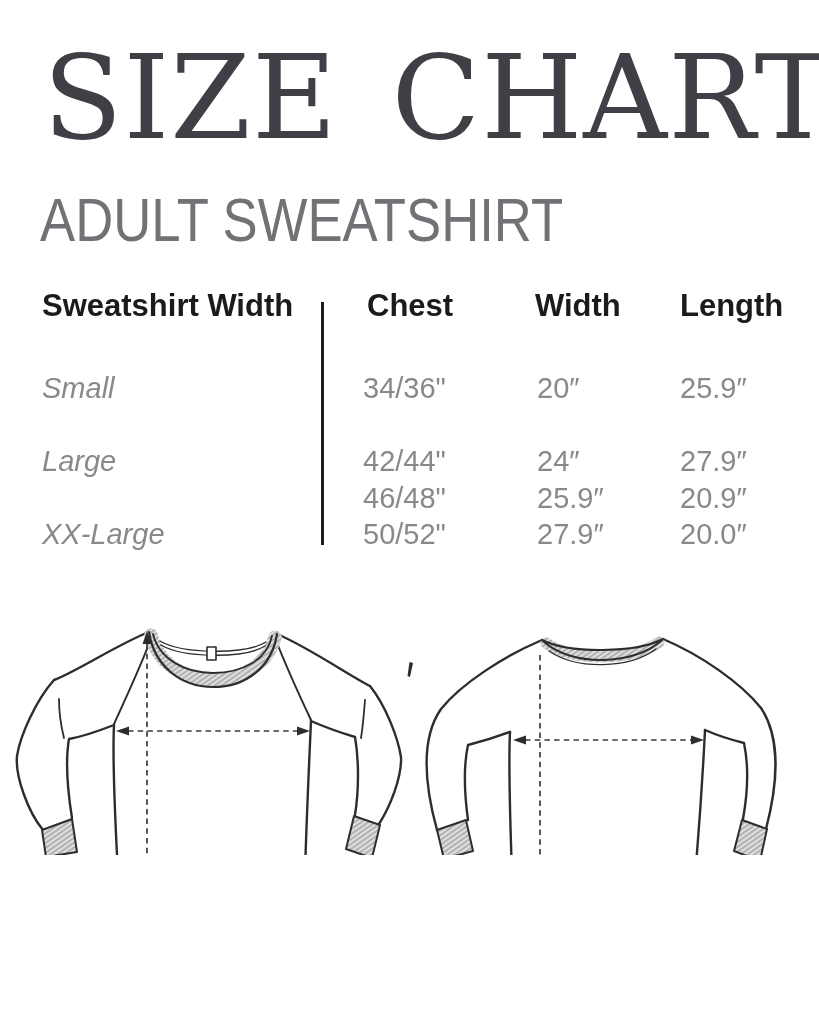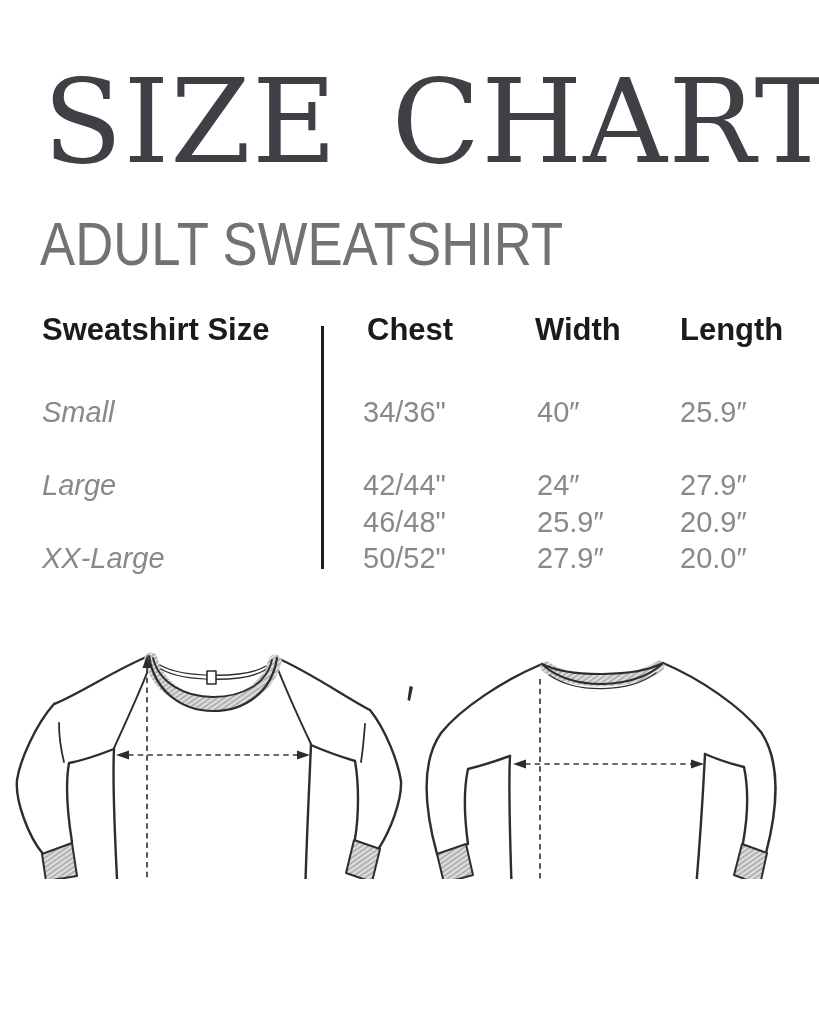--- a/index.html
+++ b/index.html
@@ -1,18 +1,18 @@
 <!DOCTYPE html>
 <html><head>
 <meta charset="utf-8">
 <style>
   html,body{margin:0;padding:0;background:#ffffff;}
   .canvas{
     position:relative;width:819px;height:855px;background:#ffffff;
-    overflow:hidden;font-family:"Liberation Sans","DejaVu Sans",sans-serif;margin-top:24px;
+    overflow:hidden;font-family:"Liberation Sans","DejaVu Sans",sans-serif;
   }
   .title{
     position:absolute;left:43px;top:40px;margin:0;
     font-family:"DejaVu Serif","Liberation Serif",serif;
     font-weight:400;font-size:116px;line-height:1;letter-spacing:1px;
     word-spacing:16px;color:#3f3f46;white-space:nowrap;
   }
   .subtitle{
     position:absolute;left:40px;top:189px;margin:0;
     font-weight:400;font-size:62px;line-height:1;color:#717176;
@@ -41,30 +41,30 @@
   .diagram-svg{position:absolute;left:0;top:560px;width:819px;height:464px;}
 </style>
 </head>
 <body>
 
 <div class="canvas">
 
   <h1 class="title">SIZE CHART</h1>
   <h2 class="subtitle">ADULT SWEATSHIRT</h2>
 
-  <div class="th th-size">Sweatshirt Size</div>
+  <div class="th th-size">Sweatshirt Width</div>
   <div class="th th-chest">Chest</div>
   <div class="th th-width">Width</div>
   <div class="th th-length">Length</div>
   <div class="v-divider"></div>
 
   <div class="trow r0">
     <span class="cell c-size">Small</span>
     <span class="cell c-chest">34/36"</span>
-    <span class="cell c-width">40″</span>
+    <span class="cell c-width">20″</span>
     <span class="cell c-length">25.9″</span>
   </div>
   <div class="trow r2">
     <span class="cell c-size">Large</span>
     <span class="cell c-chest">42/44"</span>
     <span class="cell c-width">24″</span>
     <span class="cell c-length">27.9″</span>
   </div>
   <div class="trow r3">
     <span class="cell c-chest">46/48"</span>

